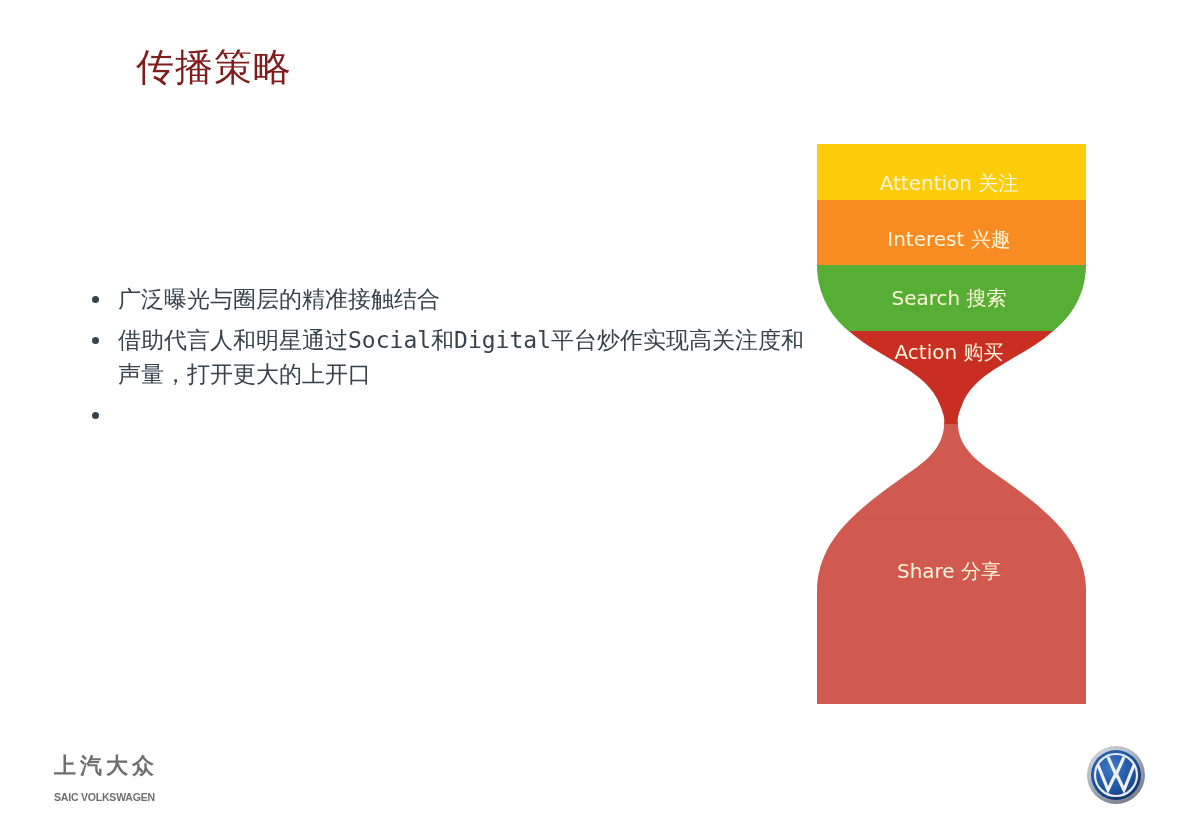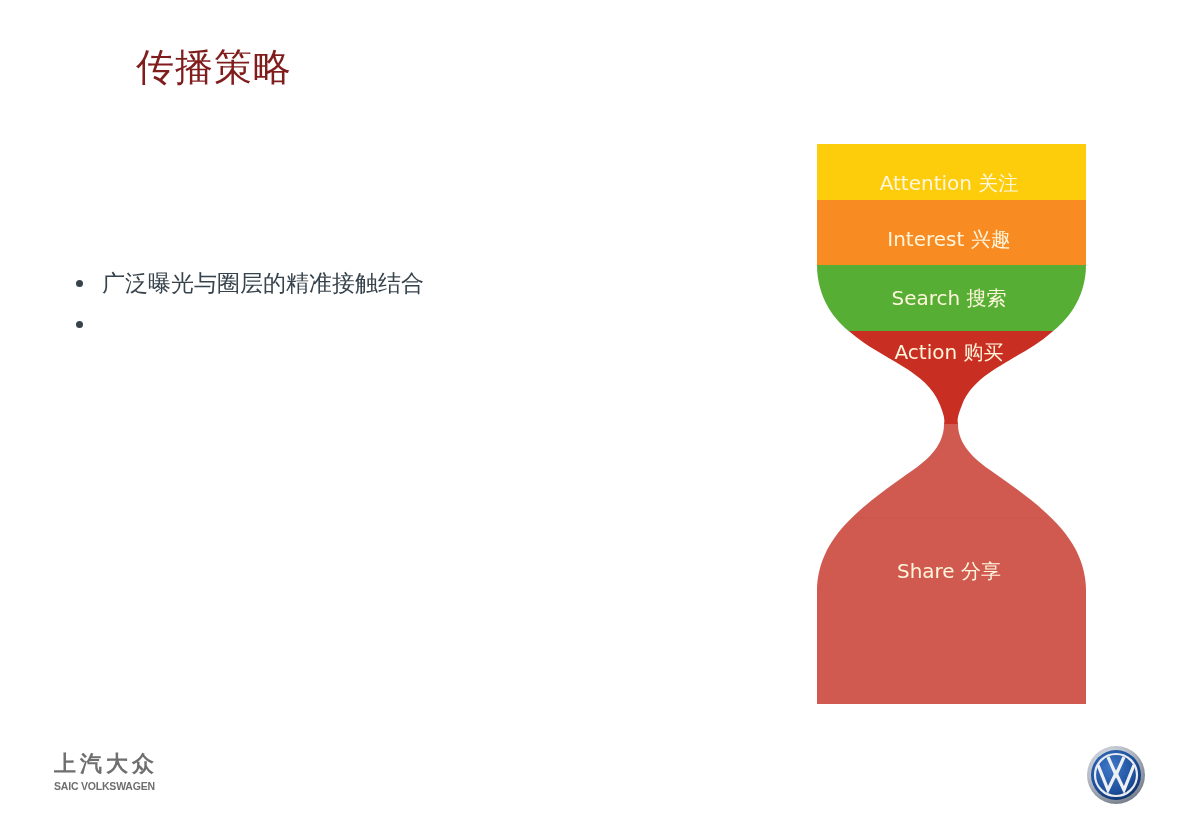--- a/index.html
+++ b/index.html
@@ -8,57 +8,61 @@
       background: #ffffff;
       font-family: "DejaVu Sans", "Liberation Sans", sans-serif;
     }
     .title {
       position: absolute; left: 136px; top: 42px;
       font-size: 38px; color: #7f1d1d; letter-spacing: 1px;
       font-family: "DejaVu Sans", sans-serif; font-weight: normal;
     }
     .bullets {
       position: absolute; left: 72px; top: 266px; width: 720px;
-      margin: 0; padding: 0; list-style: none;
+      margin: 16px; padding: 0; list-style: none;
       font-family: "DejaVu Sans Mono", "Liberation Mono", monospace;
       font-size: 23px; color: #37434c; line-height: 34px;
     }
     .bullets li { position: relative; padding-left: 30px; margin-bottom: 7px; }
     .bullets li .dot {
       position: absolute; left: 4px; top: 14px; width: 7px; height: 7px;
       border-radius: 50%; background: #37434c;
     }
     .funnel { position: absolute; left: 0; top: 0; }
     .funnel text {
       font-family: "DejaVu Sans", "Liberation Sans", sans-serif;
       font-size: 20px; fill: #fff6dc; text-anchor: middle;
     }
     .logo-saic {
       position: absolute; left: 54px; top: 754px; width: 130px;
       color: #6f6f6f;
     }
     .logo-saic .cn {
-      font-family: Liberation Mono, monospace; font-weight: bold;
+      font-family: Liberation Sans, sans-serif; font-weight: bold;
       font-size: 22px; letter-spacing: 4px; line-height: 24px;
     }
     .logo-saic .en {
       font-family: "Liberation Sans", sans-serif; font-weight: bold;
-      font-size: 10.5px; letter-spacing: -0.2px; line-height: 12px; margin-top: 2px;
+      font-size: 10.5px; letter-spacing: -0.2px; line-height: 12px; margin-top: 13px;
     }
     .logo-vw { position: absolute; left: 1086px; top: 745px; width: 60px; height: 60px; }
   </style>
 </head>
 <body>
 
 <div class="title">传播策略</div>
 
 <ul class="bullets">
   <li>
     <span class="dot"></span>
     <span>广泛曝光与圈层的精准接触结合</span>
+  </li>
+  <li>
+    <span class="dot"></span>
+    <span>借助代言人和明星通过Social和Digital平台炒作实现高关注度和声量，打开更大的上开口</span>
   </li>
   <li>
     <span class="dot"></span>
   </li>
 </ul>
 
 <svg class="funnel" width="1200" height="831">
   <defs>
     <clipPath id="topClip">
       <path d="M817,144 L1086,144 L1086,265

